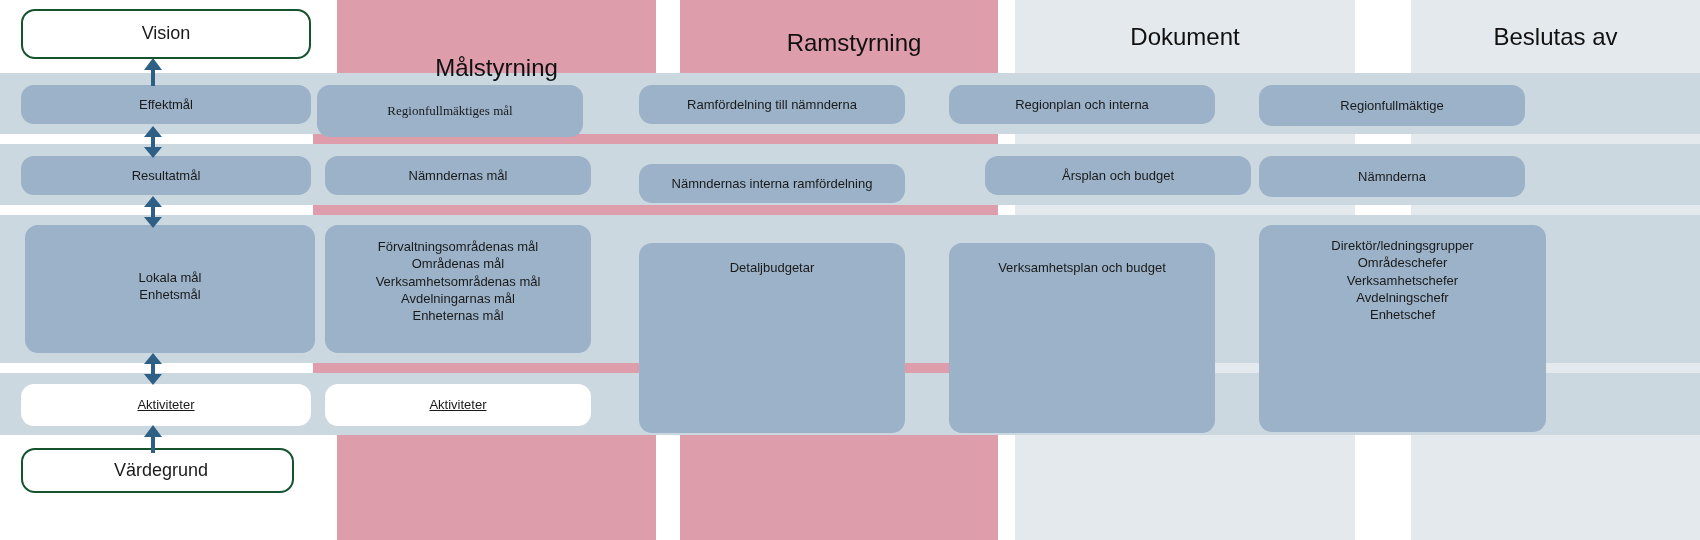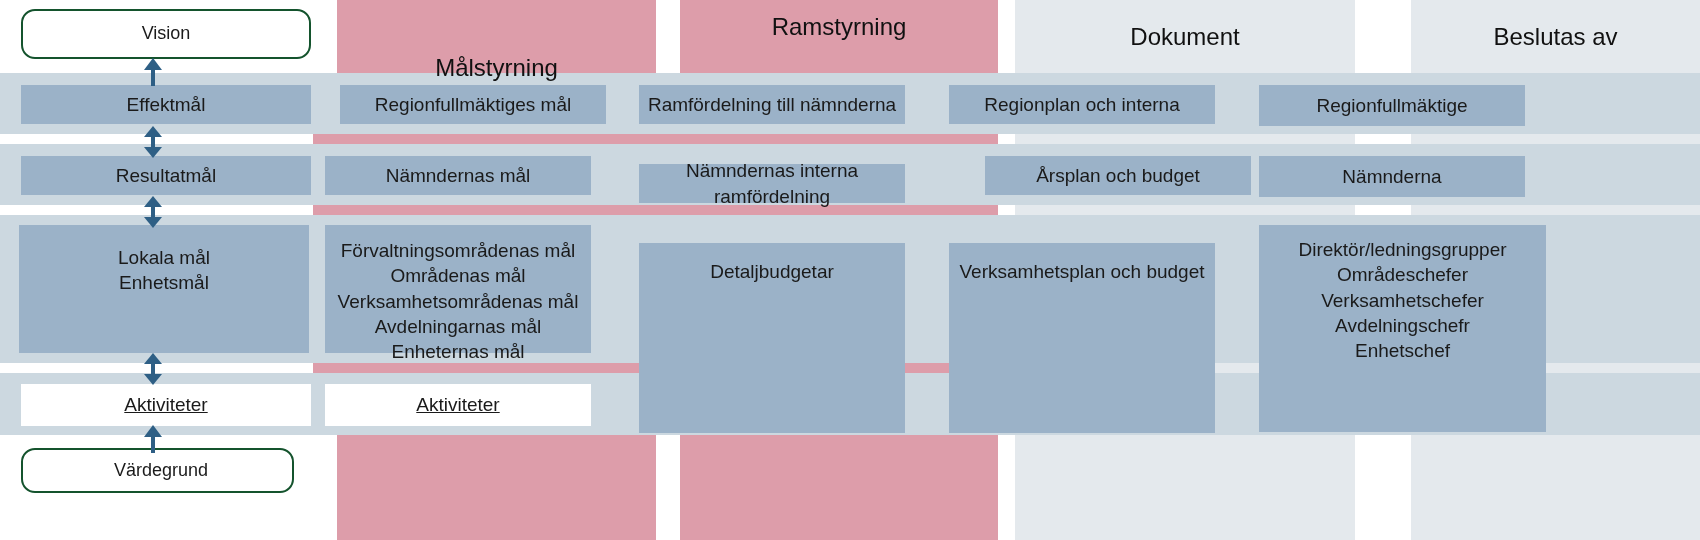--- a/index.html
+++ b/index.html
@@ -27,23 +27,24 @@
 
   
   .box{
     position:absolute;
     box-sizing:border-box;
     display:flex;
     align-items:flex-start;
     justify-content:center;
     text-align:center;
     color:#1a1a1a;
-    font-size:19px;
+    font-size:13px;
     line-height:1.33;
     padding-top:12px;
+    border-radius:13px;
   }
   .box.mid{ align-items:center; padding-top:0; }
   .box.fill{ background:#9bb2c8; }
   .box.white{ background:#ffffff;text-decoration:underline; }
   .box.pill{
     background:#ffffff;
     border:2px solid #14532d;
     border-radius:14px;
   }
   .box .txt{ display:block; width:100%; }
@@ -82,21 +83,21 @@
 
   <div class="pinkgap" style="left:313px;top:205px;width:306px;height:10px;"></div>
   <div class="pinkgap" style="left:628px;top:205px;width:305px;height:10px;"></div>
 
   <div class="pinkgap" style="left:313px;top:363px;width:306px;height:10px;"></div>
   <div class="pinkgap" style="left:628px;top:363px;width:305px;height:10px;"></div>
 
   <div class="hdr" style="left:337px;top:0;width:319px;height:73px;margin-top:31px;">
     <span>Målstyrning</span>
   </div>
-  <div class="hdr" style="left:680px;top:0;width:318px;height:54px;">
+  <div class="hdr" style="left:680px;top:16px;width:318px;height:54px;padding-left:15px;">
     <span>Ramstyrning</span>
   </div>
   <div class="hdr" style="left:1015px;top:0;width:340px;height:73px;">
     <span>Dokument</span>
   </div>
   <div class="hdr" style="left:1411px;top:0;width:289px;height:73px;">
     <span>Beslutas av</span>
   </div>
 
   <div class="box pill mid" style="left:21px;top:9px;width:290px;height:50px;font-size:18px;">
@@ -104,34 +105,34 @@
   </div>
 
   <div class="box fill mid" style="left:21px;top:85px;width:290px;height:39px;">
     <span class="txt">Effektmål</span>
   </div>
 
   <div class="box fill mid" style="left:21px;top:156px;width:290px;height:39px;">
     <span class="txt">Resultatmål</span>
   </div>
 
-  <div class="box fill" style="left:19px;top:225px;width:290px;height:128px;padding-top:20px;white-space:pre-line;">
+  <div class="box fill" style="left:25px;top:225px;width:290px;height:128px;padding-top:44px;white-space:pre-line;">
     <span class="txt">Lokala mål
 Enhetsmål</span>
   </div>
 
   <div class="box white mid" style="left:21px;top:384px;width:290px;height:42px;">
     <span class="txt">Aktiviteter</span>
   </div>
 
   <div class="box pill mid" style="left:21px;top:448px;width:273px;height:45px;font-size:18px;padding-left:7px;">
     <span class="txt">Värdegrund</span>
   </div>
 
-  <div class="box fill mid" style="left:340px;top:85px;width:266px;height:39px;">
+  <div class="box fill mid" style="left:317px;top:85px;width:266px;height:52px;font-family:Liberation Serif, serif;">
     <span class="txt">Regionfullmäktiges mål</span>
   </div>
 
   <div class="box fill mid" style="left:325px;top:156px;width:266px;height:39px;">
     <span class="txt">Nämndernas mål</span>
   </div>
 
   <div class="box fill" style="left:325px;top:225px;width:266px;height:128px;padding-top:13px;white-space:pre-line;">
     <span class="txt">Förvaltningsområdenas mål
 Områdenas mål

